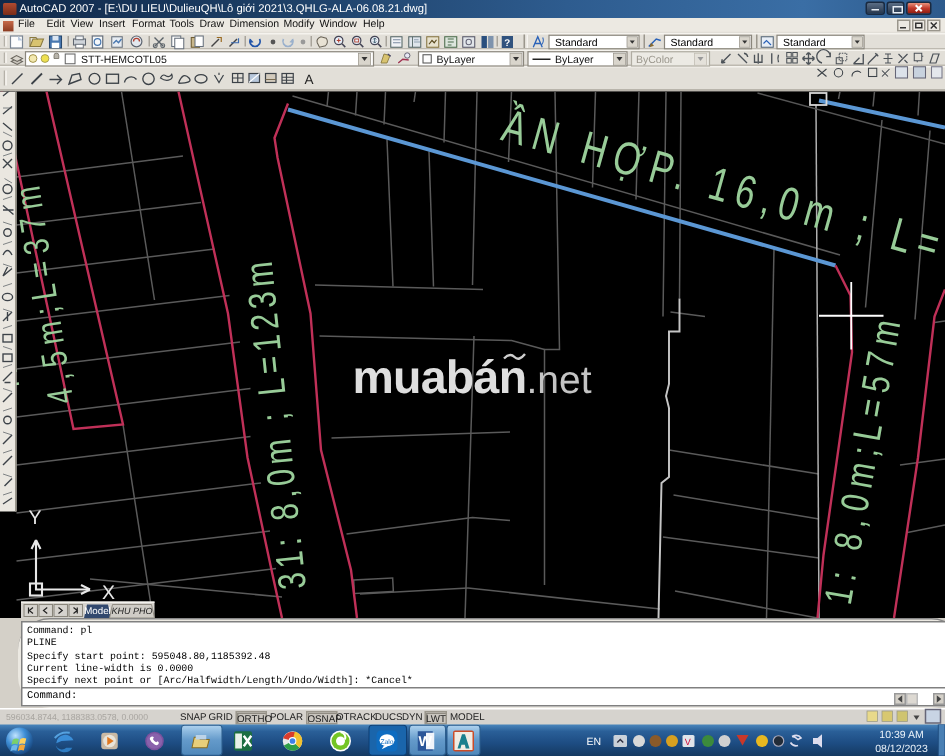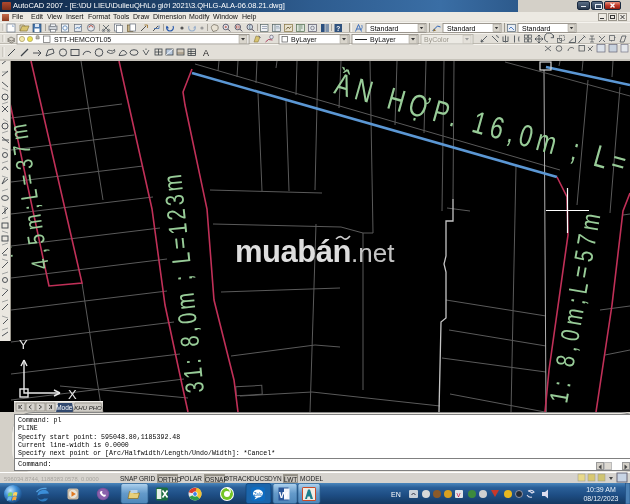--- a/index.html
+++ b/index.html
@@ -1,18 +1,18 @@
 <!DOCTYPE html>
 <html><head>
 <meta charset="utf-8">
 <style>
 html,body{margin:0;padding:0;}
 body{width:630px;height:504px;overflow:hidden;position:relative;font-family:"Liberation Sans",sans-serif;background:#d4d0c8;}
 .abs{position:absolute;}
-#titlebar{left:0;top:0;width:518px;height:12px;background:linear-gradient(to right,#10294a,#1d3f66 30%,#2e5c8f 60%,#3a6ea5 85%,#2d5a8c);color:#fff;font-size:7.5px;line-height:12px;}
+#titlebar{left:0;top:0;width:630px;height:12px;background:linear-gradient(to right,#10294a,#1d3f66 30%,#2e5c8f 60%,#3a6ea5 85%,#2d5a8c);color:#fff;font-size:7.5px;line-height:12px;}
 #titletxt{position:absolute;left:13px;top:0;white-space:nowrap;letter-spacing:0px;}
 #ticon{position:absolute;left:2px;top:2px;width:9px;height:8px;background:linear-gradient(#b04a30,#7a2c18);border-radius:1px;}
 .wbtn{position:absolute;top:1px;height:9px;border-radius:2px;border:1px solid #1a2a40;box-sizing:border-box;}
 #bmin{left:577px;width:13px;background:linear-gradient(#5a6d85,#27374d);}
 #bmax{left:591px;width:12px;background:linear-gradient(#5a6d85,#27374d);}
 #bclose{left:604px;width:17px;background:linear-gradient(#e8927c,#c0392b 50%,#8f1d10);}
 #menubar{left:0;top:12px;width:630px;height:10px;background:#ece9e2;border-bottom:1px solid #c8c4ba;font-size:7px;color:#111;}
 #menubar span{position:absolute;top:0px;line-height:10px;}
 .mdib{position:absolute;top:1px;width:9px;height:8px;background:#ece9e2;border:1px solid #9a968c;box-sizing:border-box;font-size:6px;line-height:6px;text-align:center;color:#333;}
 #toolzone{left:0;top:21px;width:630px;height:40px;}

